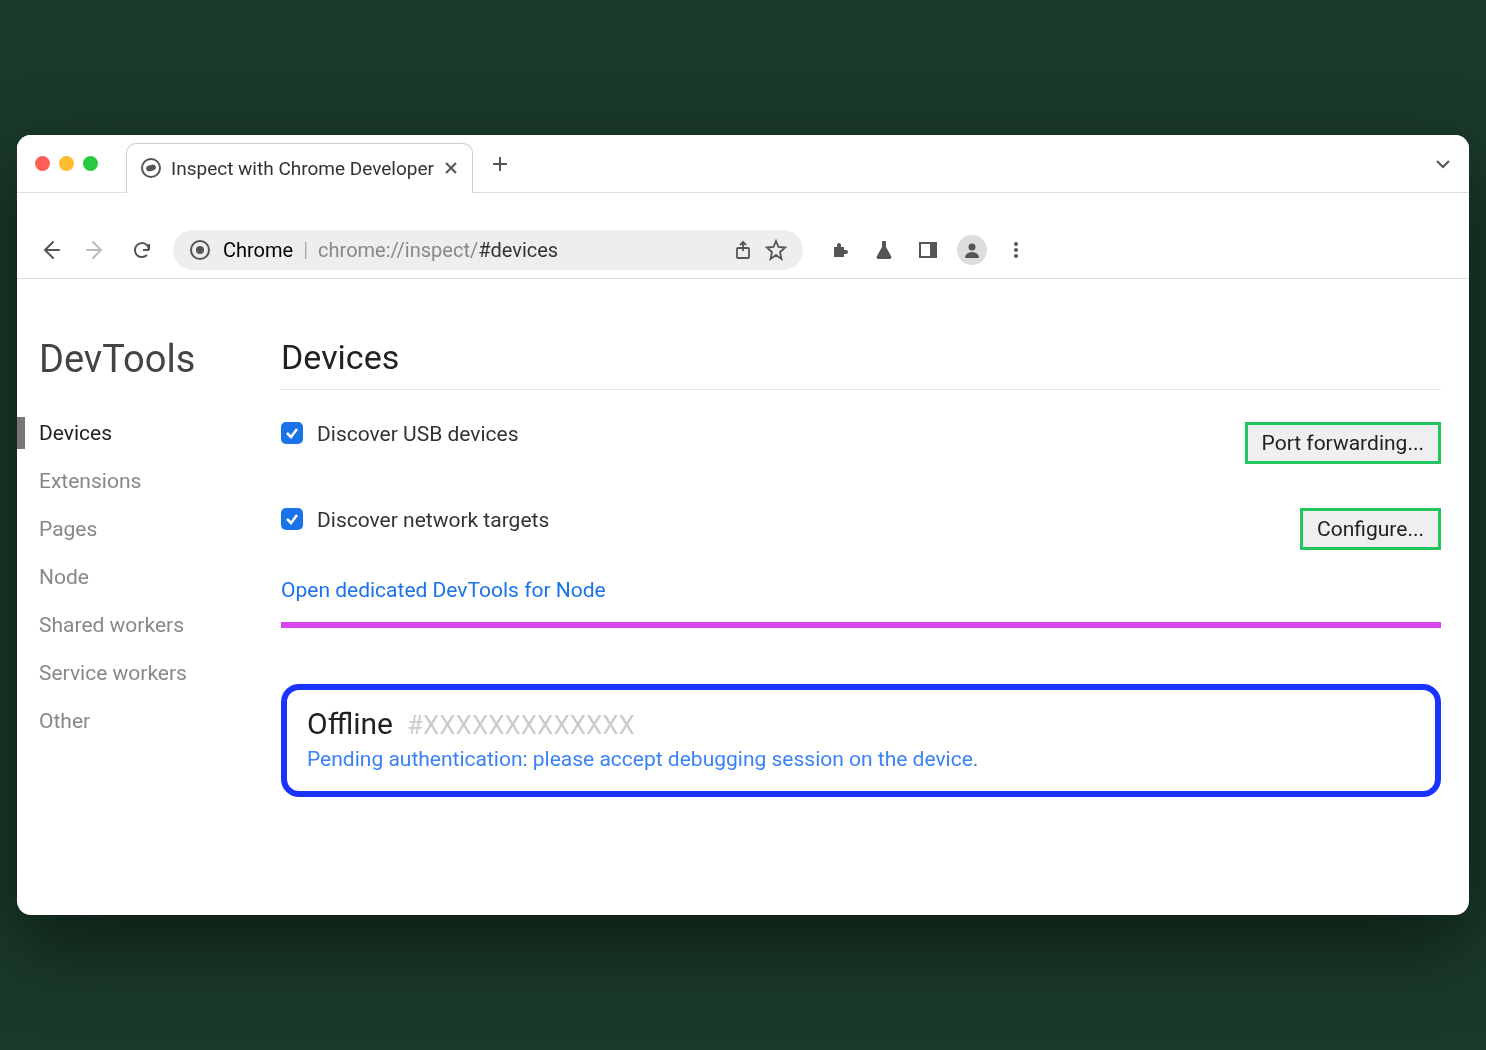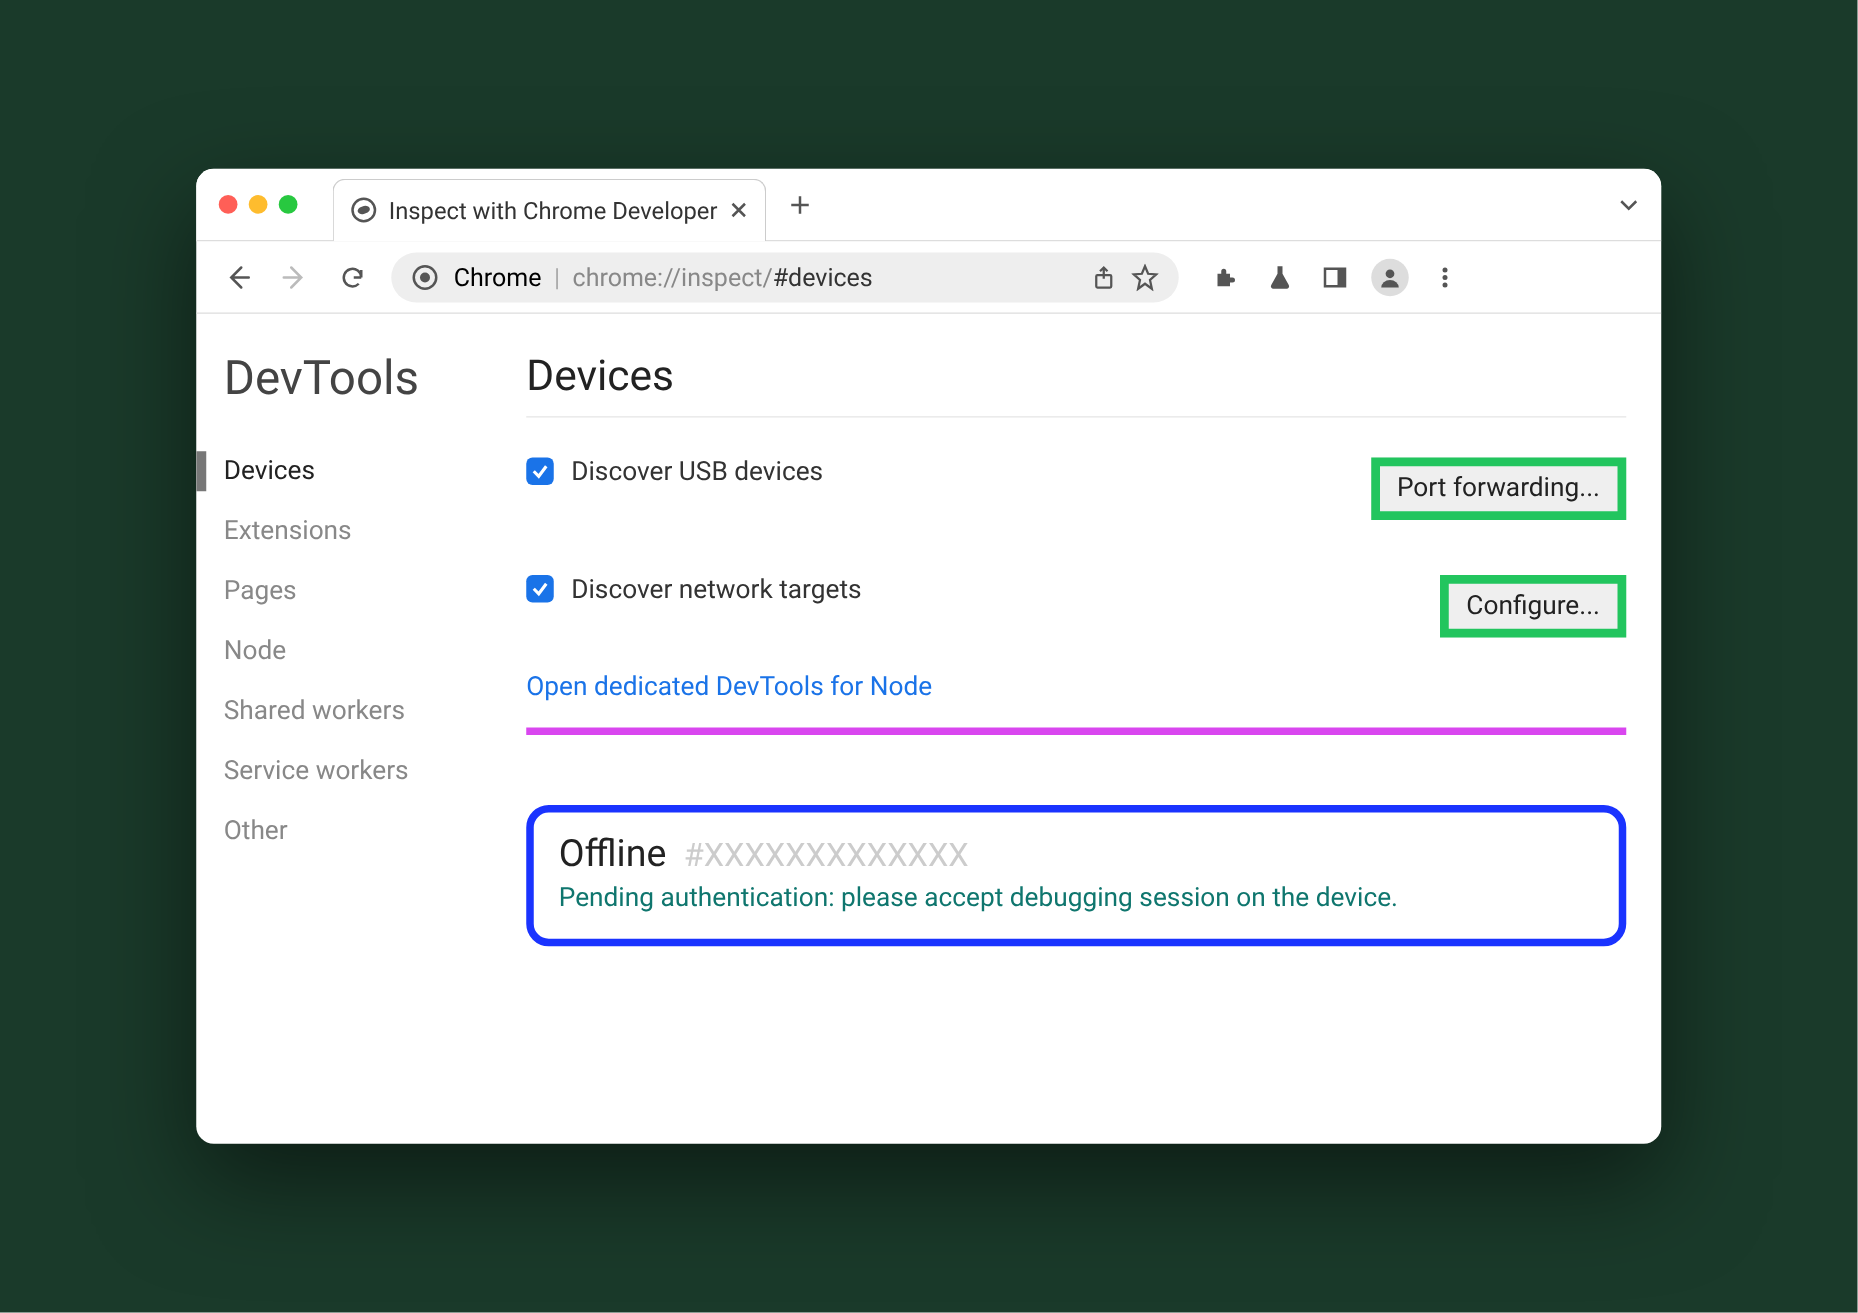--- a/index.html
+++ b/index.html
@@ -6,28 +6,29 @@
     body {
       font-family: -apple-system, BlinkMacSystemFont, "Segoe UI", Roboto, sans-serif;
       background: #1a3a2a;
       width: 1486px;
       height: 1050px;
       display: flex;
       align-items: center;
       justify-content: center;
     }
     .window {
-      width: 1172px;
+      width: 1452px;
       height: 780px;
       background: #fff;
       border-radius: 14px;
       box-shadow: 0 30px 80px rgba(0,0,0,0.5);
       overflow: hidden;
       display: flex;
       flex-direction: column;
+      gap: 28px;
     }
     .titlebar {
       height: 58px;
       background: #fff;
       display: flex;
       align-items: center;
       padding: 0 18px;
       border-bottom: 1px solid #ddd;
     }
     .traffic-lights { display: flex; gap: 9px; margin-right: 28px; }
@@ -145,21 +146,21 @@
       border-radius: 5px;
       background: #1a73e8;
       display: flex; align-items: center; justify-content: center;
       margin-right: 14px;
       flex-shrink: 0;
     }
     .row-label { font-size: 21px; color: #333; }
     .btn {
       margin-left: auto;
       background: #efefef;
-      border: 7px solid #22c55e;
+      border: 3px solid #22c55e;
       padding: 6px 14px;
       font-size: 21px;
       color: #222;
       font-family: inherit;
     }
     .link {
       font-size: 21px;
       color: #1a73e8;
       padding: 14px 0 20px 0;
       cursor: pointer;
@@ -177,21 +178,21 @@
       color: #222;
       display: inline;
     }
     .offline-hash {
       font-size: 26px;
       color: #ccc;
       margin-left: 10px;
     }
     .offline-msg {
       font-size: 21px;
-      color: #0f766e;
+      color: #3b82f6;
       margin-top: 6px;
     }
     svg { display: block; }
   </style>
 </head>
 <body>
 
 <div class="window">
   <div class="titlebar">
     <div class="traffic-lights">

